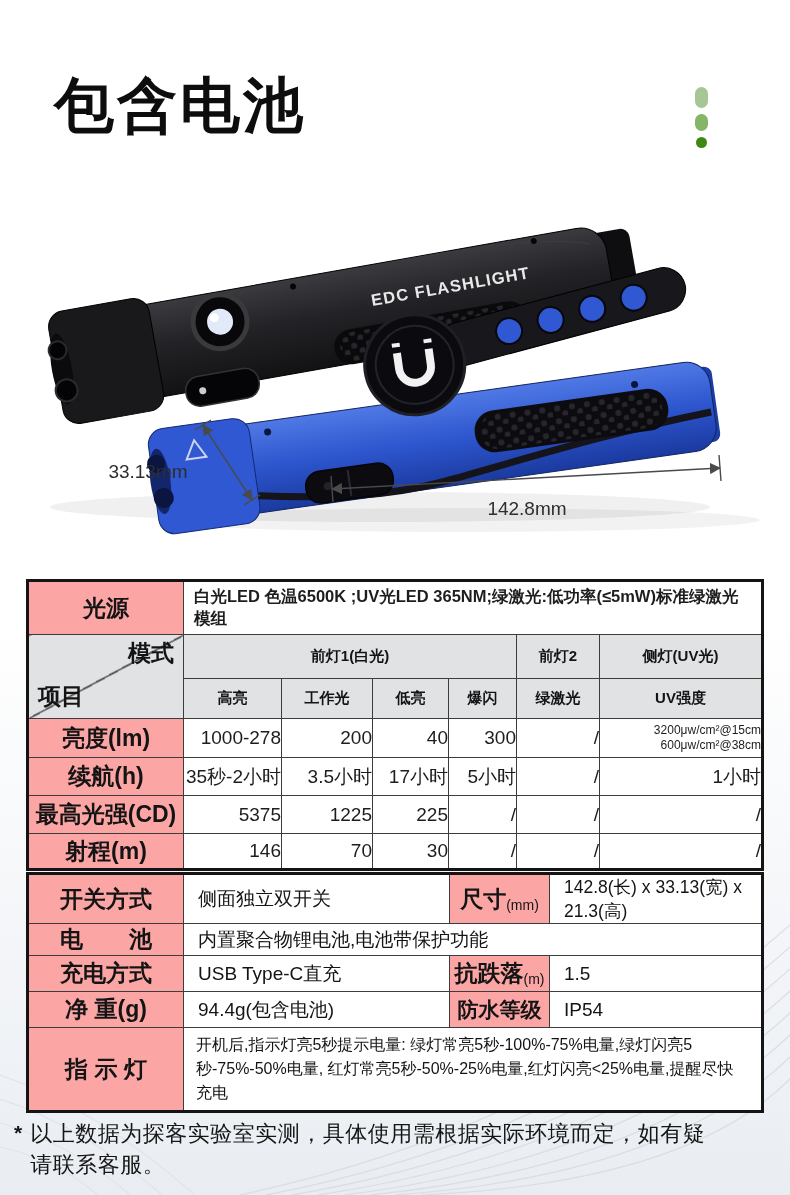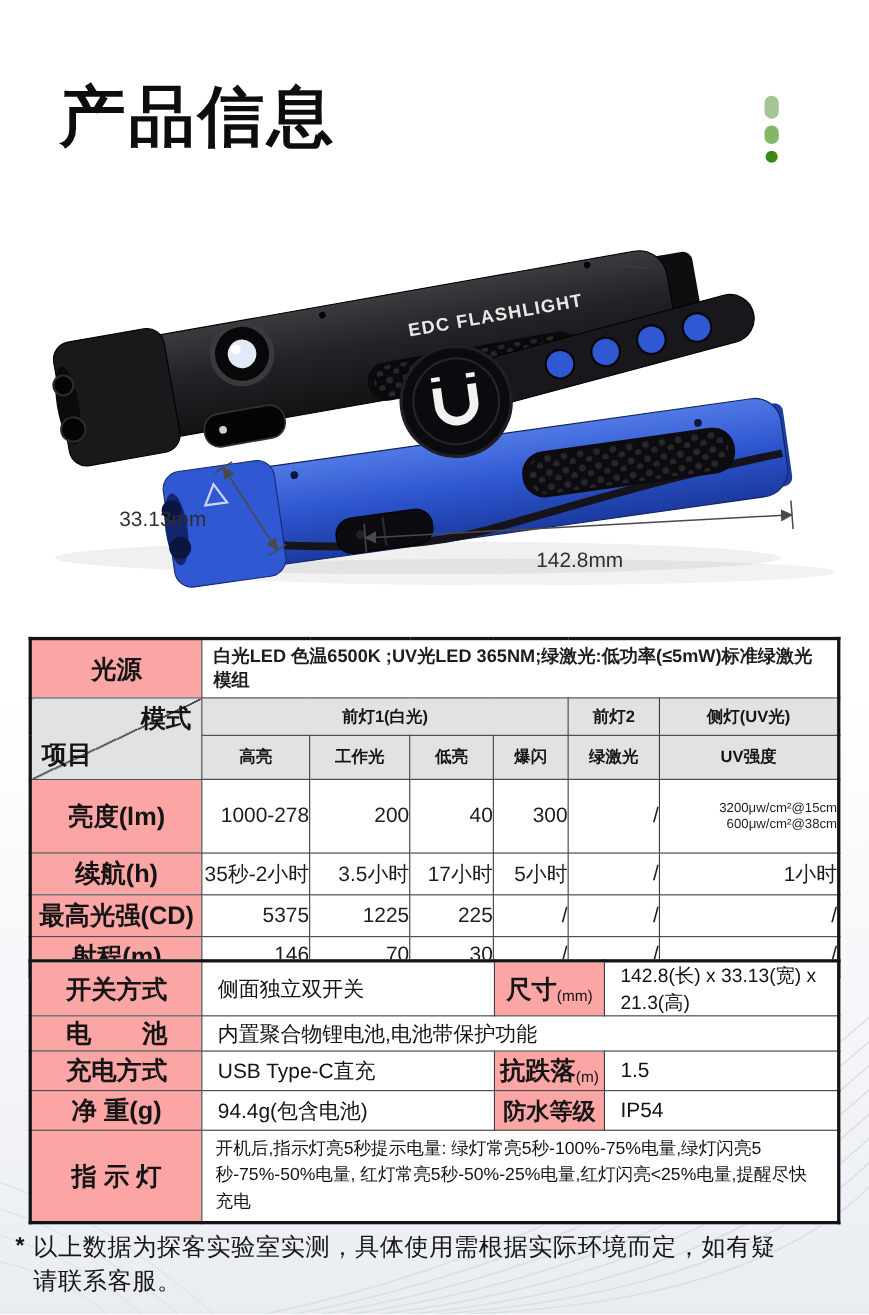--- a/index.html
+++ b/index.html
@@ -65,21 +65,21 @@
       <path d="M422,420 Q686,408 790,304"></path>
     </g>
     <g fill="none" stroke="#dde2e8" stroke-width="1.2" opacity="0.8">
       <path d="M0,300 Q95,332 195,420"></path>
       <path d="M0,324 Q82,350 162,420"></path>
       <path d="M0,348 Q70,368 130,420"></path>
       <path d="M0,372 Q55,384 98,420"></path>
     </g>
   </svg>
 
-  <h1 class="page-title">产品信息</h1>
+  <h1 class="page-title">包含电池</h1>
   <div class="title-dots">
     <span class="d1"></span>
     <span class="d2"></span>
     <span class="d3"></span>
   </div>
 
   <svg class="figure" viewBox="0 0 790 335">
     <defs>
       <linearGradient id="gradBlack" x1="0" y1="0" x2="0" y2="1">
         <stop offset="0" stop-color="#3a3a3f"></stop>
@@ -181,38 +181,38 @@
       <col style="width:76px">
         <col style="width:68px">
         <col style="width:83px">
         <col>
     </colgroup>
     <tbody>
       <tr style="height:47px">
         <td class="lbl">光源</td>
         <td class="val val-src" colspan="6">白光LED 色温6500K ;UV光LED 365NM;绿激光:低功率(≤5mW)标准绿激光模组</td>
       </tr>
-      <tr style="height:34px">
+      <tr style="height:44px">
         <td class="corner-cell" rowspan="2">
           <span class="corner-mode">模式</span>
           <span class="corner-item">项目</span>
         </td>
         <td class="hdr" colspan="4">前灯1(白光)</td>
         <td class="hdr">前灯2</td>
         <td class="hdr">侧灯(UV光)</td>
       </tr>
       <tr style="height:40px">
         <td class="hdr">高亮</td>
         <td class="hdr">工作光</td>
         <td class="hdr">低亮</td>
         <td class="hdr">爆闪</td>
         <td class="hdr">绿激光</td>
         <td class="hdr">UV强度</td>
       </tr>
-      <tr style="height:67px">
+      <tr style="height:39px">
         <td class="lbl">亮度(lm)</td>
         <td class="val">1000-278</td>
         <td class="val">200</td>
         <td class="val">40</td>
         <td class="val">300</td>
         <td class="val">/</td>
         <td class="val multiline">3200μw/cm²@15cm
 600μw/cm²@38cm</td>
       </tr>
       <tr style="height:38px">

